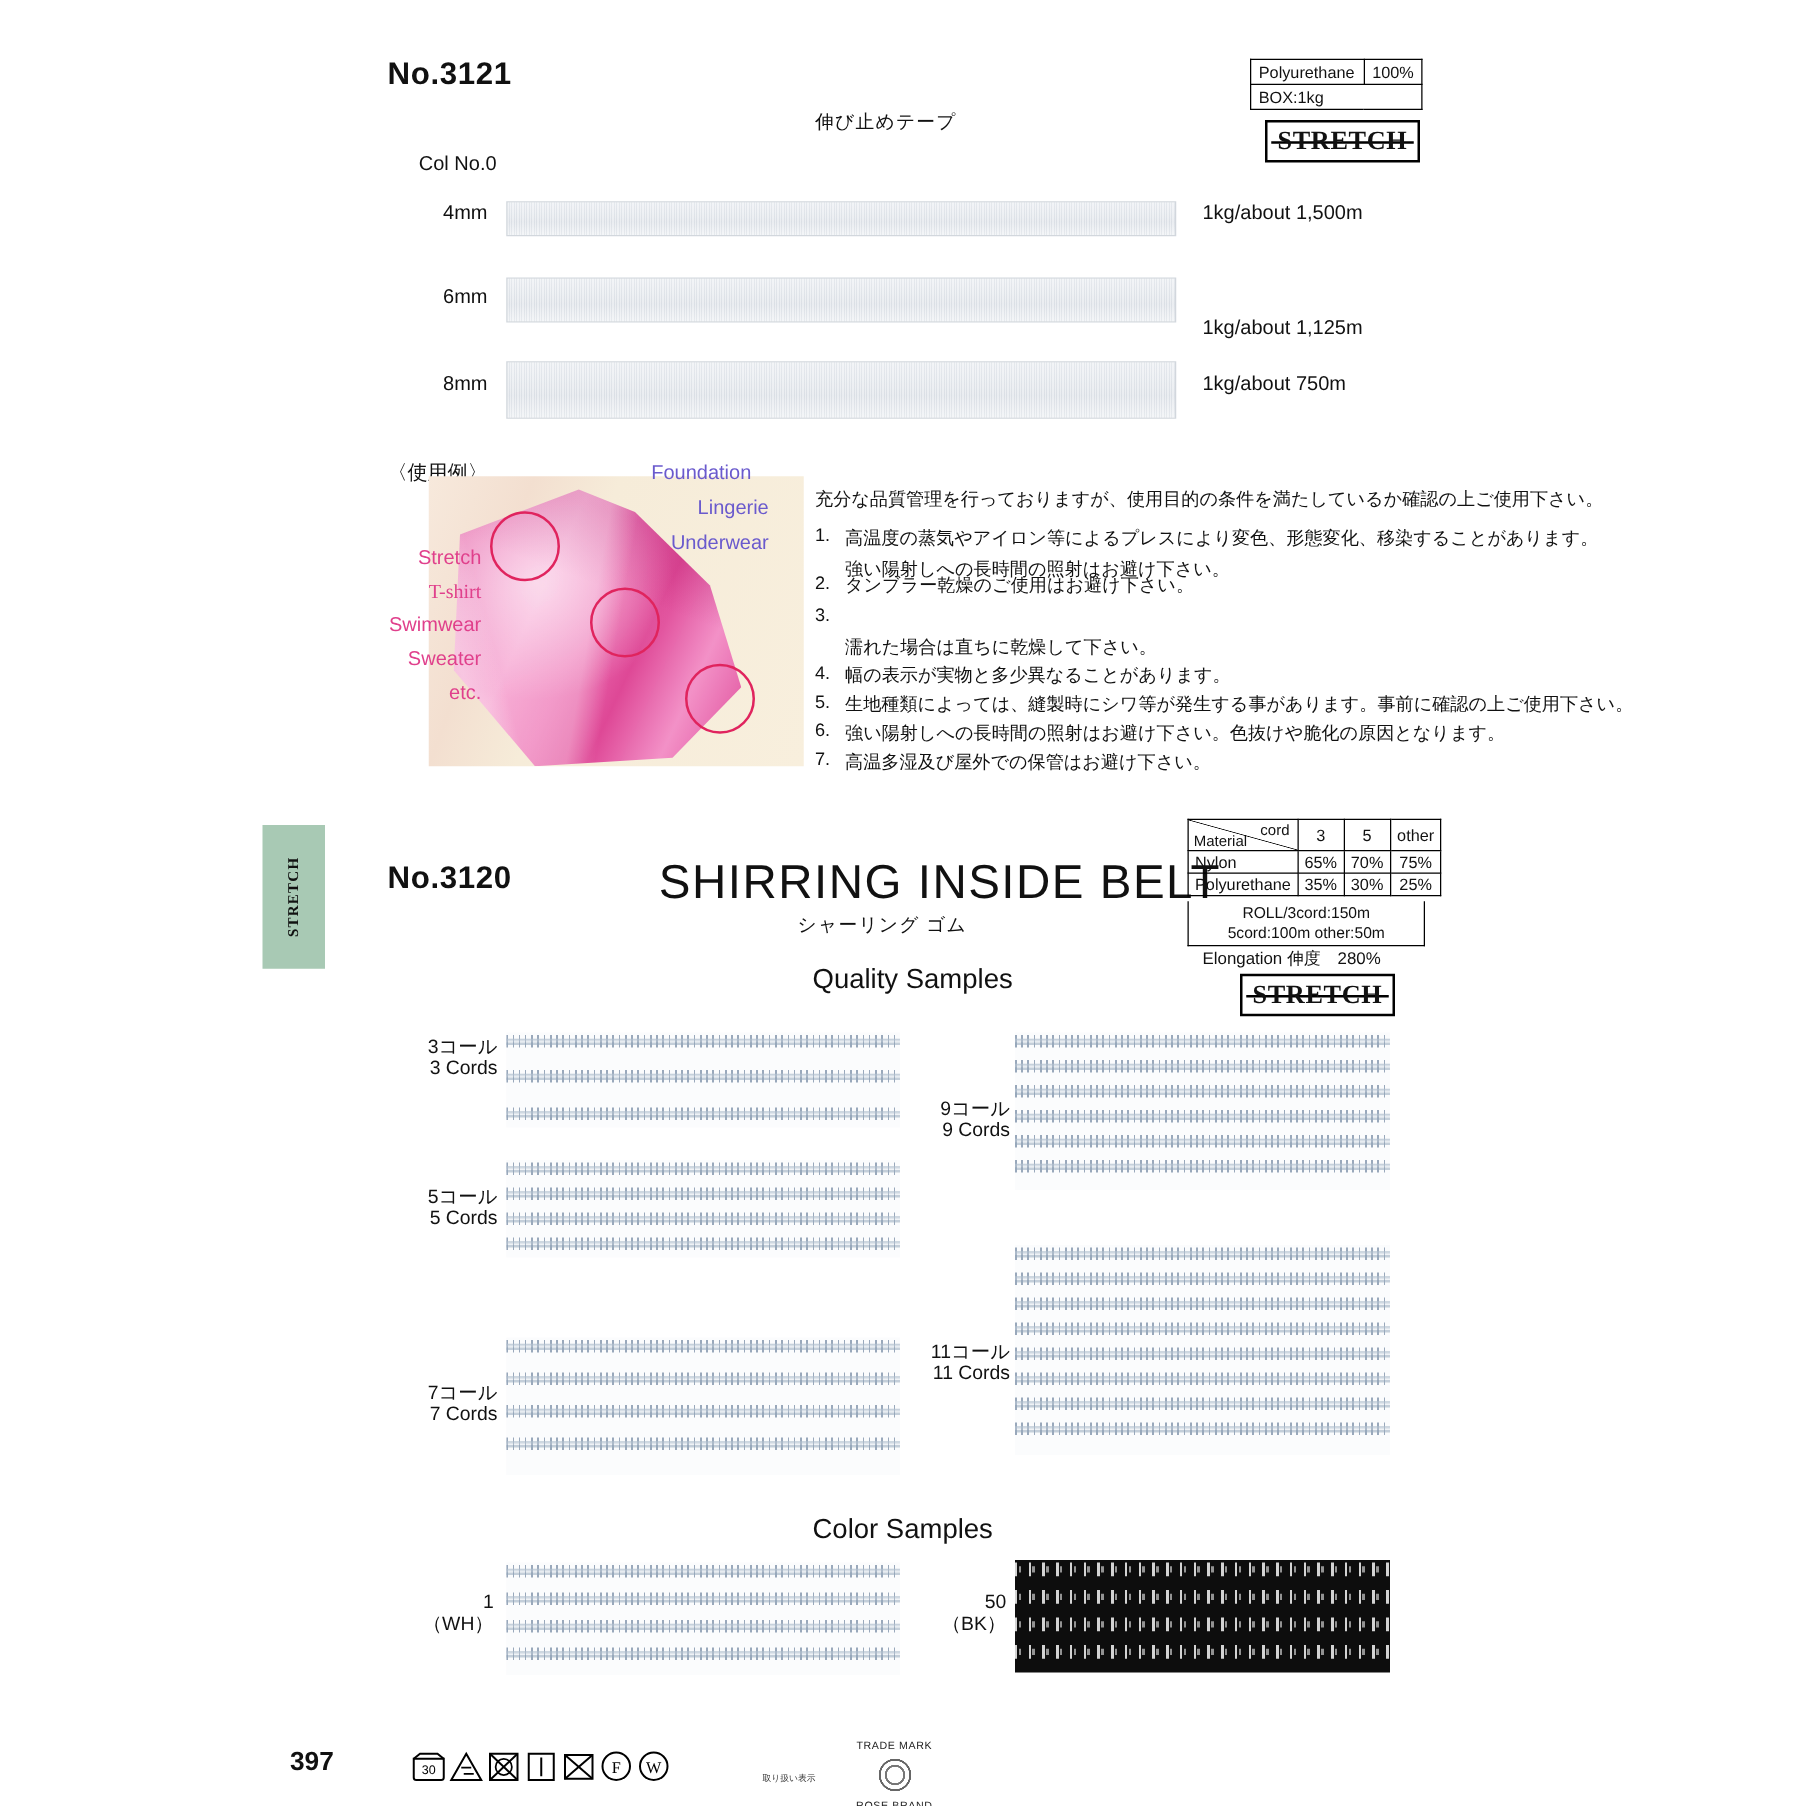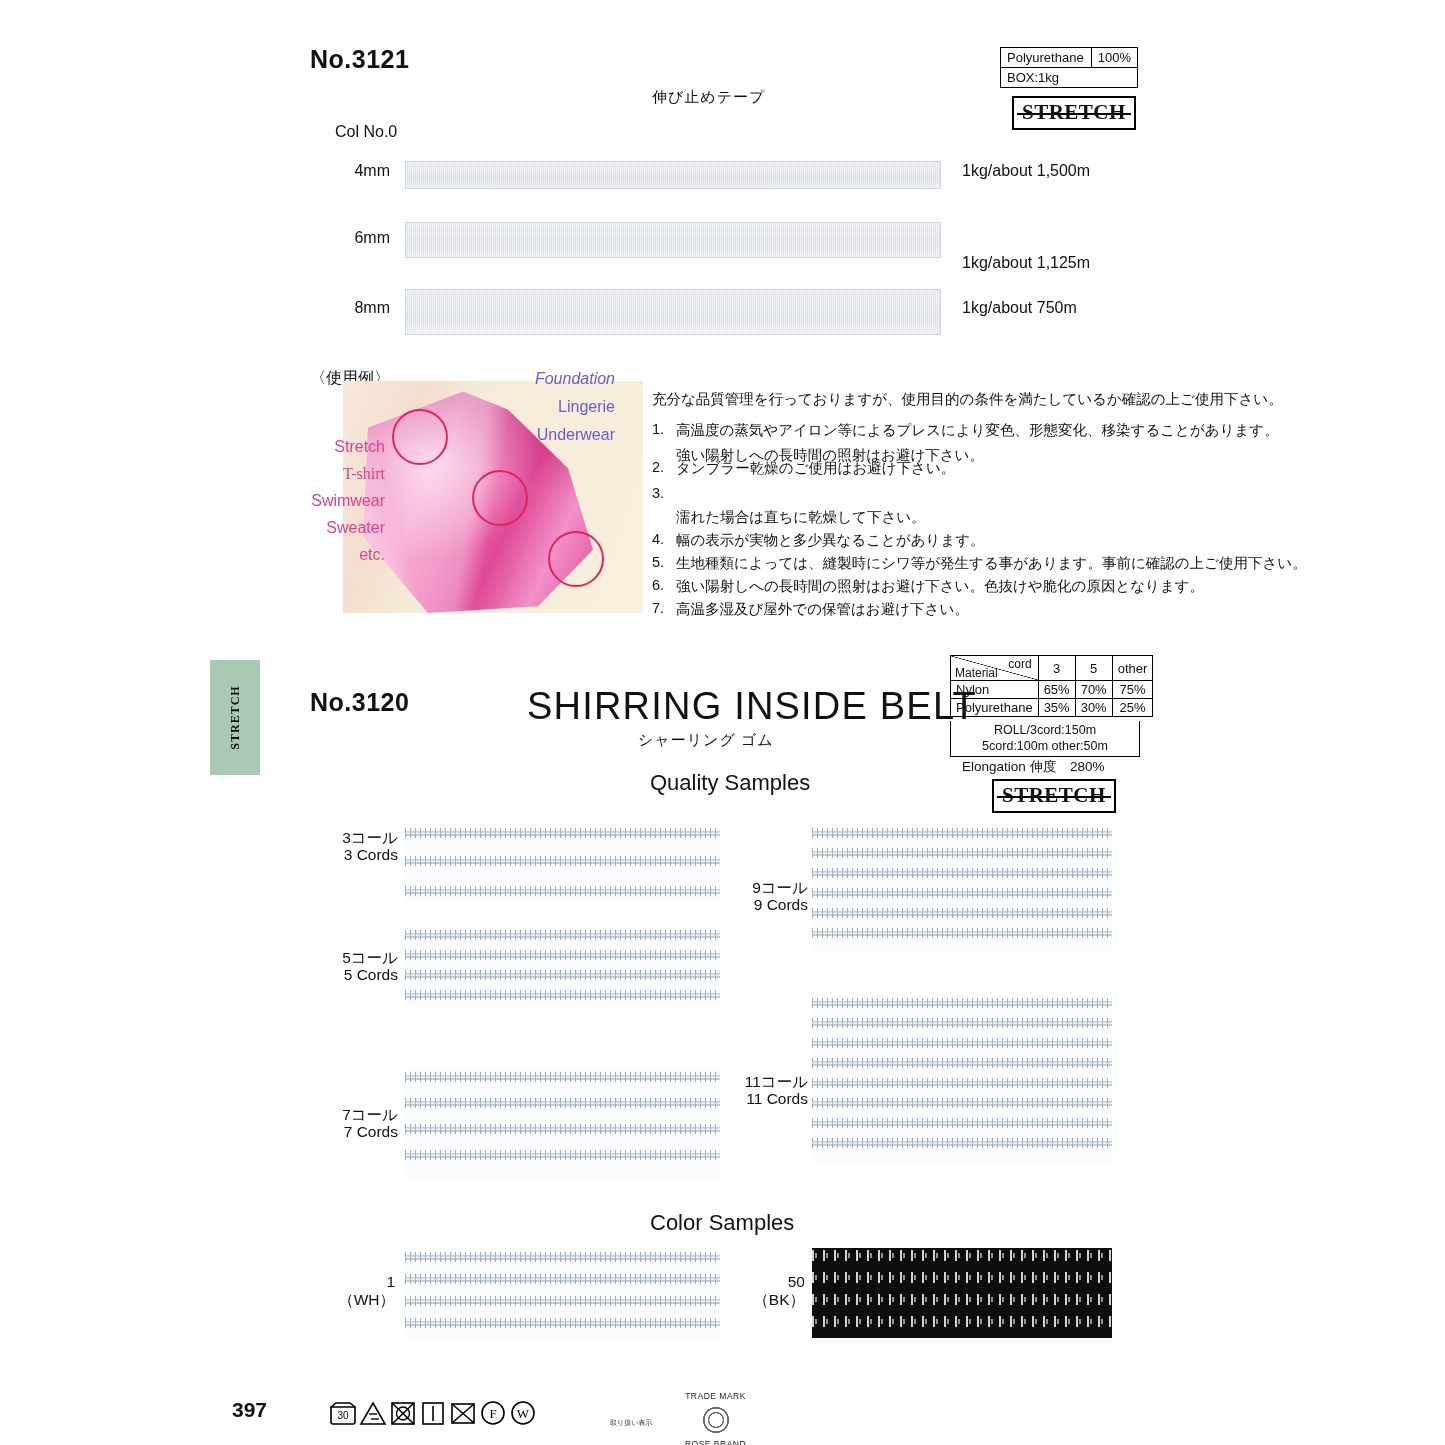--- a/index.html
+++ b/index.html
@@ -214,21 +214,21 @@
 
   <div class="abs usage-title" style="left:310px;top:368px;">〈使用例〉</div>
 
   <div class="usage-img" style="left:343px;top:381px;width:300px;height:232px;">
     <div class="garment" style="left:10px;top:6px;width:250px;height:226px;"></div>
   </div>
   <div class="circle-mark" style="left:392px;top:409px;width:52px;height:52px;"></div>
   <div class="circle-mark" style="left:472px;top:470px;width:52px;height:52px;"></div>
   <div class="circle-mark" style="left:548px;top:531px;width:52px;height:52px;"></div>
 
-  <div class="abs kw-purple" style="left:460px;top:370px;width:155px;font-style:italic;">Foundation</div>
+  <div class="abs kw-purple" style="left:446px;top:370px;width:155px;">Foundation</div>
   <div class="abs kw-purple" style="left:460px;top:398px;width:155px;">Lingerie</div>
   <div class="abs kw-purple" style="left:460px;top:426px;width:155px;">Underwear</div>
 
   <div class="abs kw-pink" style="left:265px;top:438px;width:120px;">Stretch</div>
   <div class="abs kw-pink" style="left:265px;top:465px;width:120px;font-family:Liberation Serif, serif;">T-shirt</div>
   <div class="abs kw-pink" style="left:265px;top:492px;width:120px;">Swimwear</div>
   <div class="abs kw-pink" style="left:265px;top:519px;width:120px;">Sweater</div>
   <div class="abs kw-pink" style="left:265px;top:546px;width:120px;">etc.</div>
 
   <div class="abs note-head nowrap" style="left:652px;top:390px;">充分な品質管理を行っておりますが、使用目的の条件を満たしているか確認の上ご使用下さい。</div>

